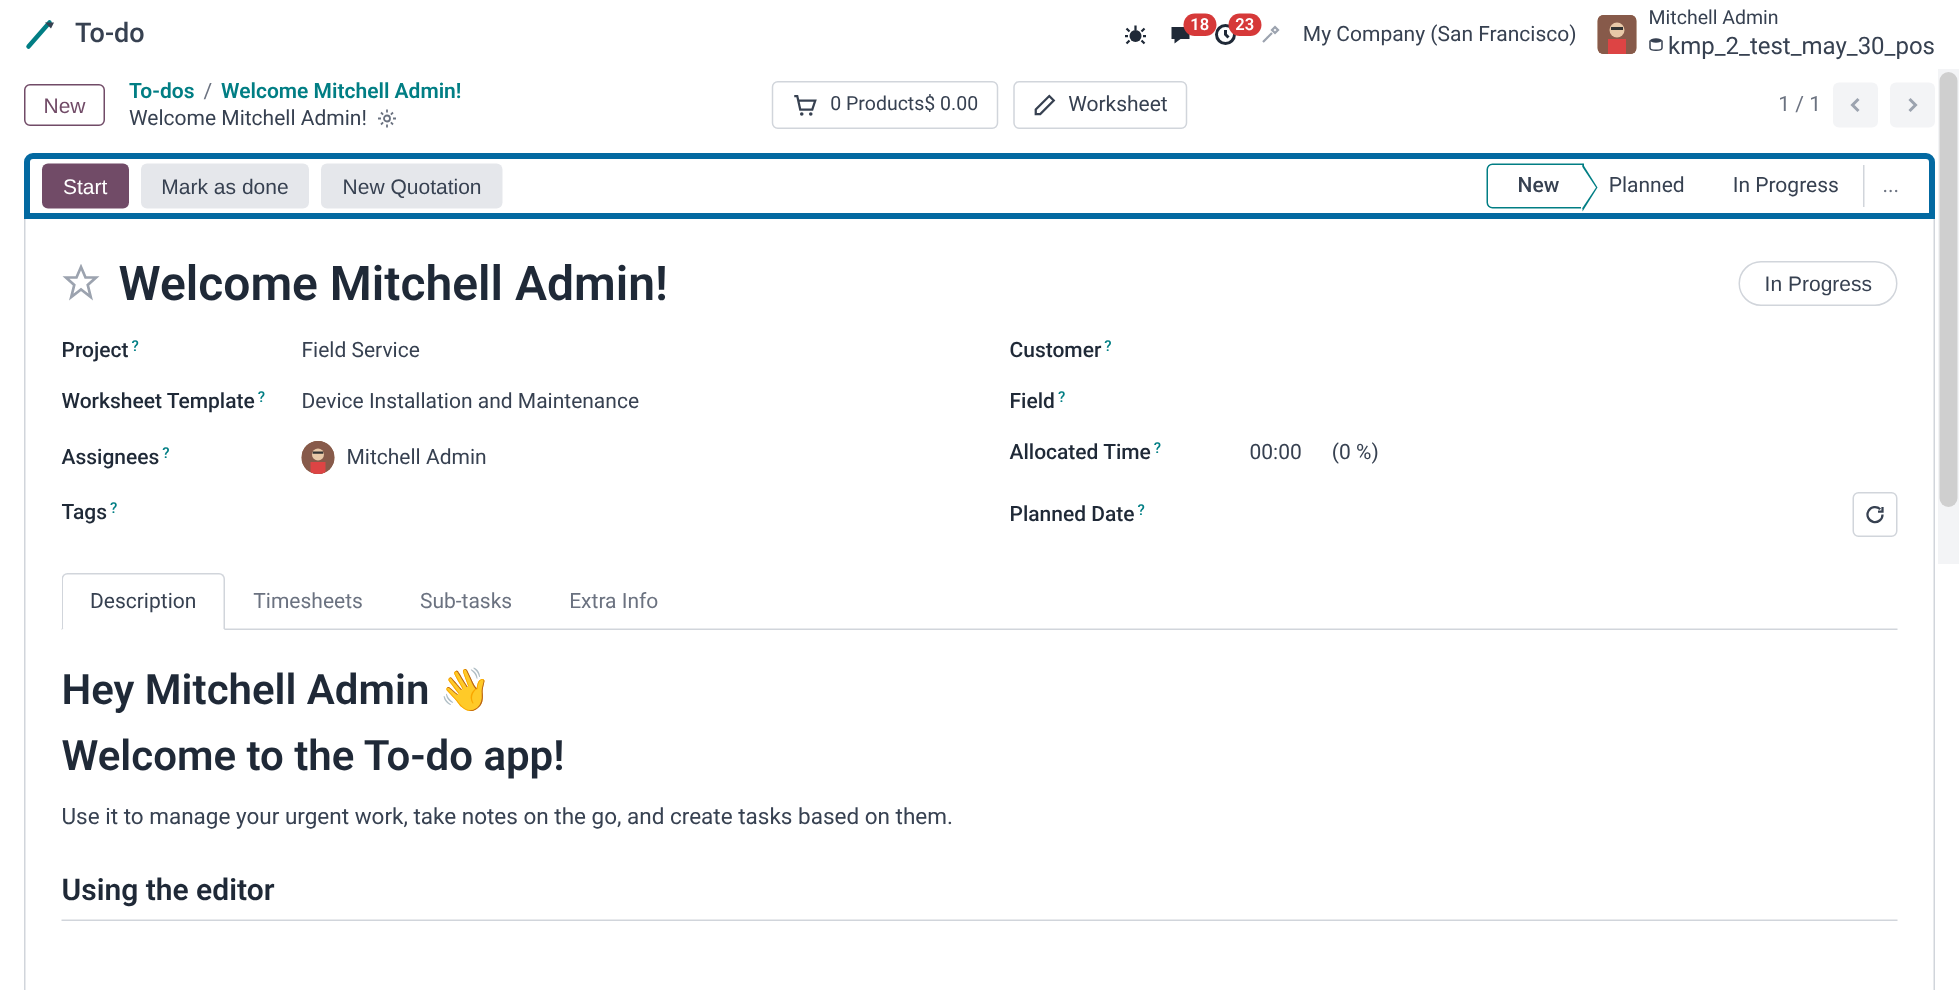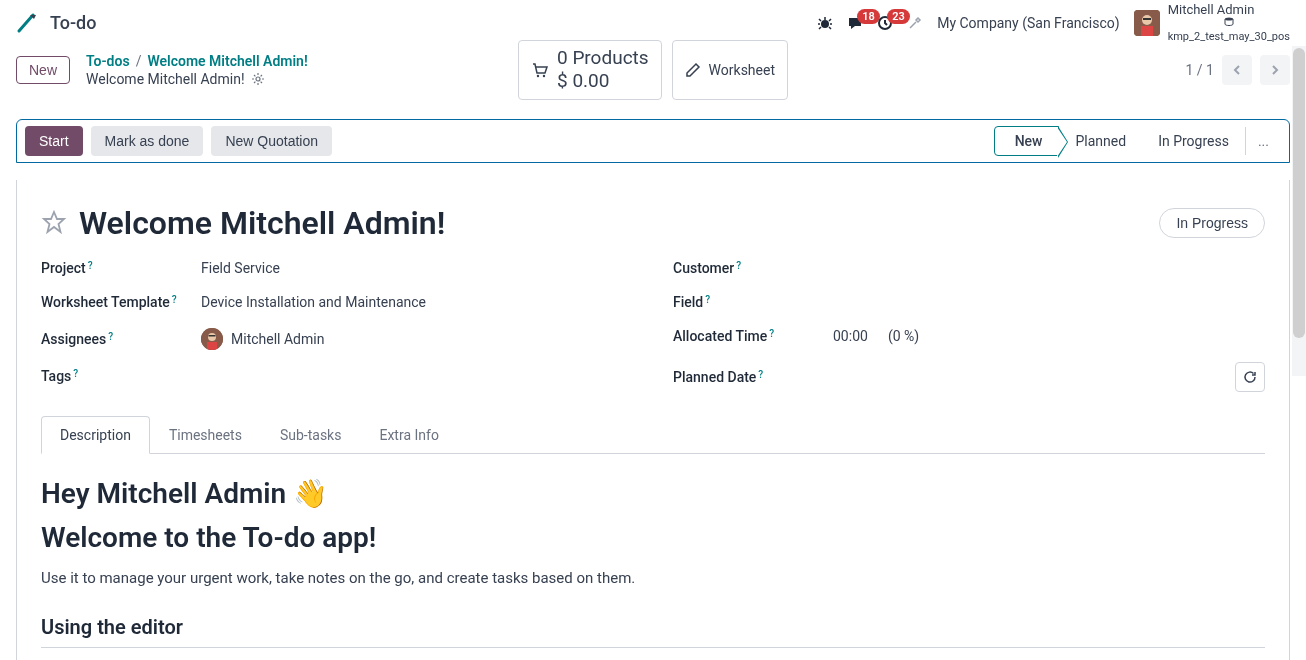--- a/index.html
+++ b/index.html
@@ -11,44 +11,44 @@
 .app-title { font-size: 18px; font-weight: 500; color: #374151; }
 .topbar-spacer { flex: 1; }
 .topbar-right { display: flex; align-items: center; gap: 14px; }
 .icon-btn { display: inline-flex; align-items: center; justify-content: center; position: relative; color: #374151; }
 .badge { background: #d63939; color: #fff; font-size: 11px; font-weight: 600; border-radius: 10px; padding: 1px 5px; position: absolute; top: -6px; left: 10px; min-width: 18px; text-align: left; }
 .company-name { font-size: 14px; color: #374151; }
 .user-block { display: flex; align-items: center; gap: 8px; }
 .avatar { width: 26px; height: 26px; border-radius: 4px; background: #8b5a3c; display: flex; align-items: center; justify-content: center; overflow: hidden; }
 .user-info { display: flex; flex-direction: column; line-height: 1.2; }
 .user-name { font-size: 13px; color: #374151; }
-.user-db { font-size: 11px; color: #374151; display: flex; align-items: center; gap: 3px; flex-direction: column; }
+.user-db { font-size: 16px; color: #374151; display: flex; align-items: center; gap: 3px; }
 
 
 .actionbar { display: flex; align-items: center; padding: 6px 16px 14px; gap: 16px; }
 .new-btn { border: 1px solid #714b67; color: #714b67; background: #fff; padding: 5px 12px; border-radius: 4px; font-size: 14px; font-weight: 500; }
 .breadcrumb-block { display: flex; flex-direction: column; line-height: 1.3; }
 .breadcrumb-row { display: flex; align-items: center; gap: 6px; }
 .breadcrumb-link { color: #017e84; font-weight: 600; font-size: 14px; }
 .breadcrumb-sep { color: #6b7280; }
 .breadcrumb-current { color: #374151; font-weight: 400; font-size: 14px; }
 .gear-icon { color: #6b7280; }
 
 .actionbar-center { display: flex; gap: 10px; margin-left: auto; margin-right: auto; position: absolute; left: 50%; transform: translateX(-50%); }
 .stat-btn { display: flex; align-items: center; gap: 8px; border: 1px solid #d1d5db; border-radius: 4px; padding: 6px 12px; background: #fff; }
-.stat-btn .stat-text { display: flex; flex-direction: column; line-height: 1.2; font-size: 19px; }
+.stat-btn .stat-text { display: flex; flex-direction: row; line-height: 1.2; font-size: 13px; }
 .stat-btn .stat-top { color: #374151; }
 .stat-btn .stat-bottom { color: #374151; }
 
 .actionbar-right { margin-left: auto; display: flex; align-items: center; gap: 8px; }
 .pager-text { font-size: 14px; color: #6b7280; }
 .pager-btn { width: 30px; height: 30px; display: inline-flex; align-items: center; justify-content: center; background: #f3f4f6; border-radius: 4px; color: #9ca3af; }
 
 
-.statusbar { display: flex; align-items: center; height: 44px; border: 1px solid #0369a1; border-radius: 6px 6px 0 0; margin: 17px 16px; padding: 0 8px; background: #fff; }
+.statusbar { display: flex; align-items: center; height: 44px; border: 4px solid #0369a1; border-radius: 6px 6px 0 0; margin: 0 16px; padding: 0 8px; background: #fff; }
 .status-left { display: flex; gap: 8px; }
 .btn-primary { background: #714b67; color: #fff; border: none; padding: 7px 14px; border-radius: 4px; font-size: 14px; font-weight: 500; }
 .btn-secondary { background: #e5e7eb; color: #374151; border: none; padding: 7px 14px; border-radius: 4px; font-size: 14px; font-weight: 500; }
 .status-right { margin-left: auto; display: flex; align-items: center; }
 .stage-arrow { position: relative; padding: 6px 16px 6px 20px; font-size: 14px; color: #374151; background: #f3f4f6; margin-left: -1px; }
 .stage-arrow.active { background: #fff; border: 1px solid #017e84; color: #374151; font-weight: 500; border-radius: 4px 0 0 4px; }
 .stage-arrow.active::after { content: ''; position: absolute; right: -9px; top: 0; width: 0; height: 0; border-top: 15px solid transparent; border-bottom: 15px solid transparent; border-left: 10px solid #fff; z-index: 2; }
 .stage-arrow.active::before { content: ''; position: absolute; right: -10px; top: -1px; width: 0; height: 0; border-top: 16px solid transparent; border-bottom: 16px solid transparent; border-left: 10px solid #017e84; z-index: 1; }
 .stage-plain { padding: 6px 16px; font-size: 14px; color: #374151; }
 .stage-more { padding: 6px 12px; color: #6b7280; border-left: 1px solid #d1d5db; }

